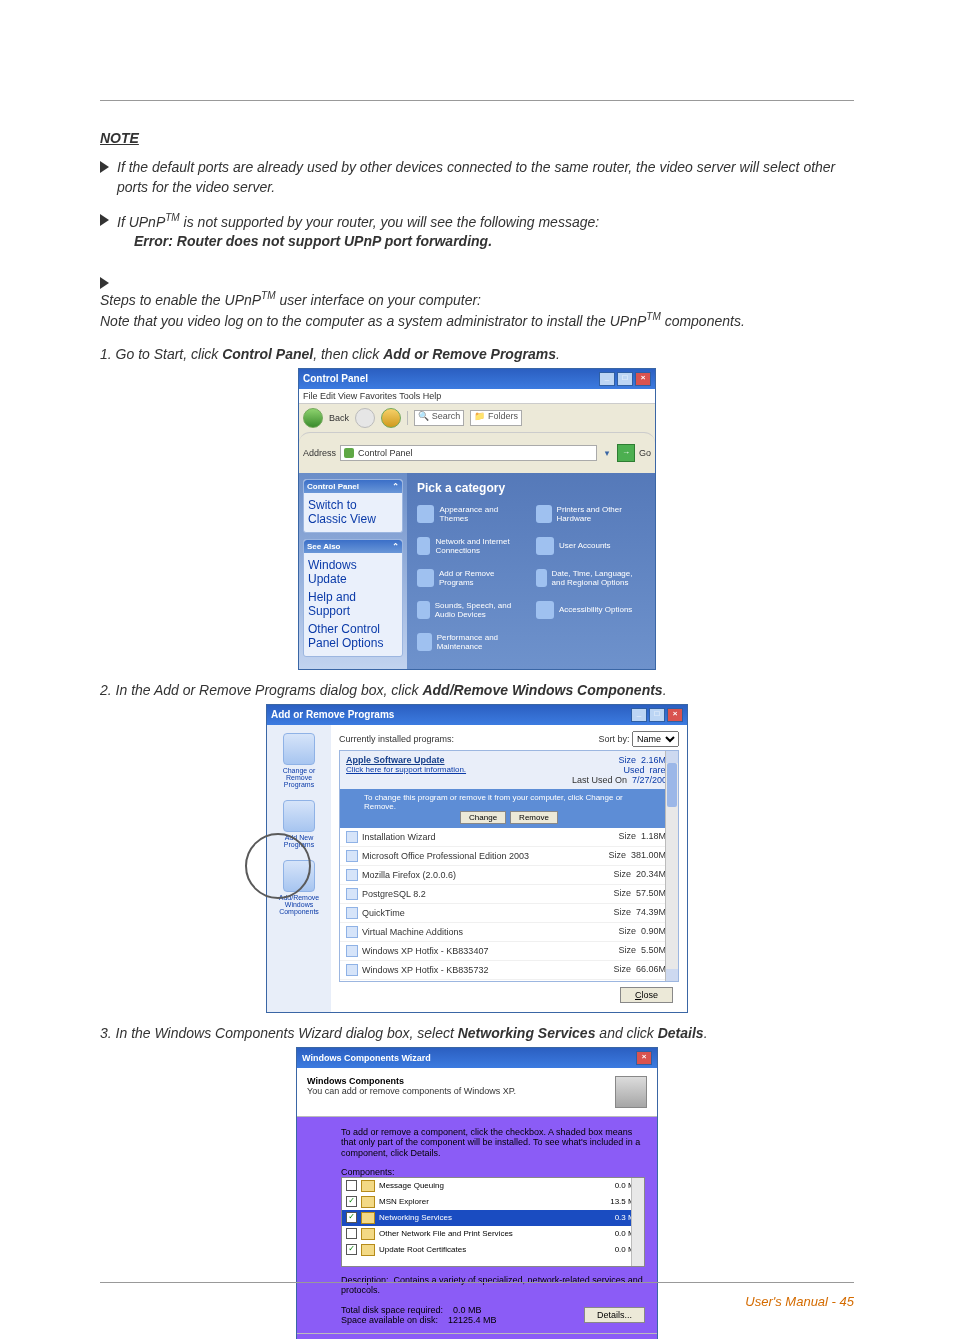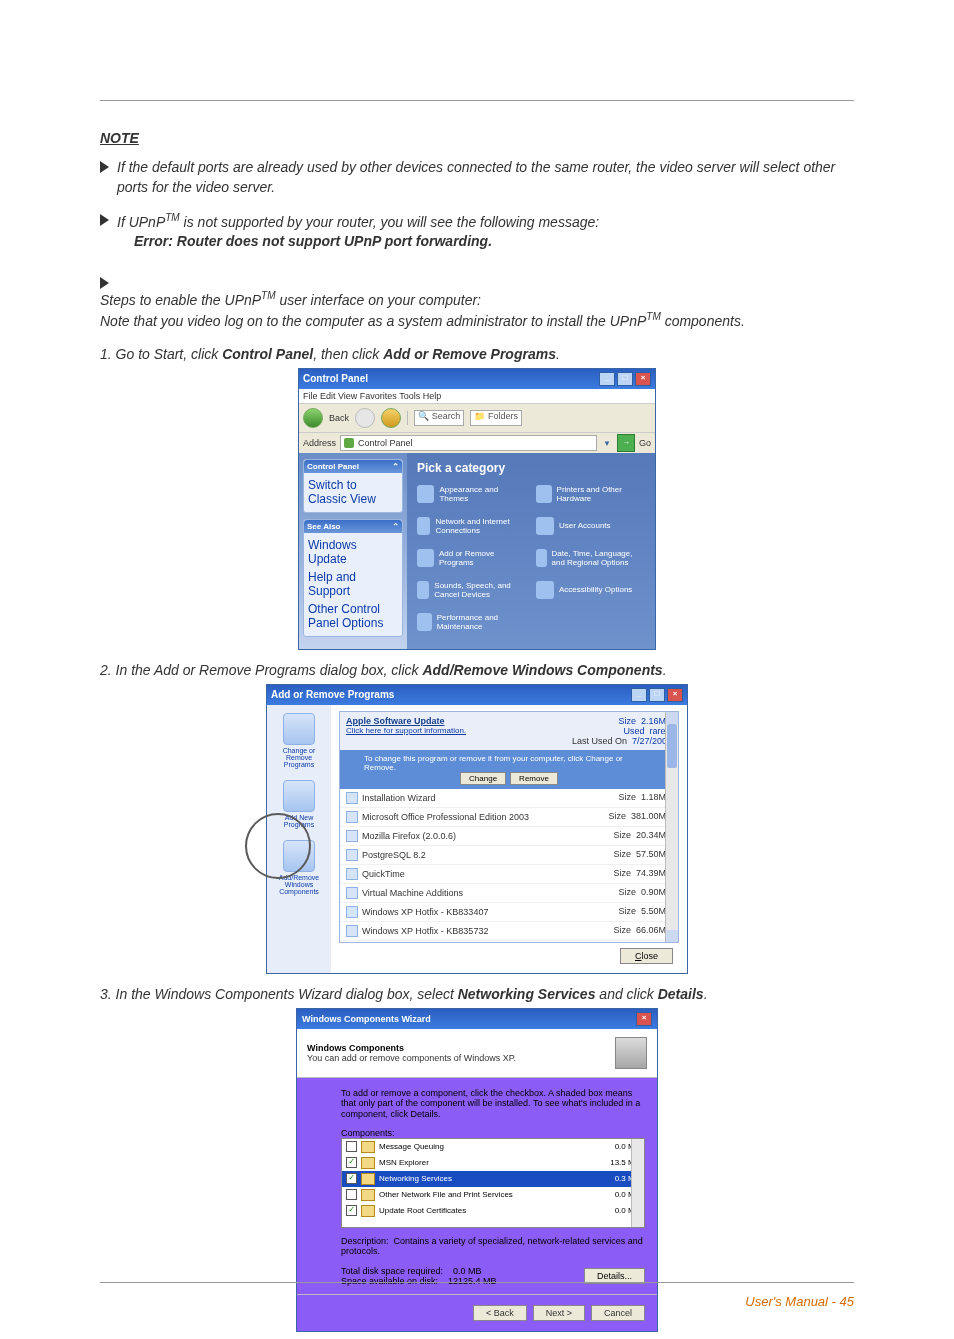--- a/index.html
+++ b/index.html
@@ -91,21 +91,21 @@
     justify-content: space-between;
   }
   .win-btns { display: flex; gap: 2px; }
   .wb { width: 14px; height: 12px; background: #bcd5f4; border: 1px solid #2f5fa3; font-size: 8px; line-height: 10px; text-align: center; color: #fff; }
   .wb.red { background: #d9534f; }
   .cp-menu { background: #fff; border-bottom: 1px solid #ccc; padding: 2px 4px; color: #333; }
   .cp-toolbar { background: #ece9d8; padding: 4px; display:flex; align-items:center; gap:6px; }
   .tb-ico { width:18px; height:18px; border-radius:50%; background:linear-gradient(#8dd26e,#3a8b2c); border:1px solid #73a85a; display:inline-block; }
   .tb-ico.gray{ background:#e6e6e6; border-color:#bbb; }
   .tb-search { height:14px; border:1px solid #aaa; background:#fff; padding:0 3px; color:#555; }
-  .cp-addr { display:flex; padding:1px 4px; align-items:center; background:#ece9d8; gap:4px; border-top:1px solid #ccc; }
+  .cp-addr { display:flex; padding:11px 4px; align-items:center; background:#ece9d8; gap:4px; border-top:1px solid #ccc;border-radius:11px; }
   .cp-addr .field { flex:1; background:#fff; border:1px solid #aaa; height:14px; padding:0 3px; display:flex; align-items:center; gap:4px; color:#333; }
   .go-btn { width:16px; height:16px; background:#4caf50; border:1px solid #2e7d32; color:#fff; font-size:8px; line-height:14px; text-align:center; }
   .cp-body { display:flex; min-height:190px; }
   .cp-side { width:100px; background:linear-gradient(#6b8ec8,#c2d3ef); padding:6px 4px; }
   .cp-box { background:#eaf0fb; border:1px solid #9cb6e0; border-radius:3px; padding:4px; margin-bottom:6px; }
   .cp-box .h { background:linear-gradient(#3b6fc8,#6a97d8); color:#fff; font-weight:bold; padding:2px 3px; font-size:8px; display:flex; justify-content:space-between; align-items:center; margin:-4px -4px 3px -4px; border-radius:3px 3px 0 0;}
   .cp-box .lnk { color:#0a3aa8; font-size:12px; padding:2px 0; }
   .cp-main { flex:1; background:linear-gradient(#5579b9,#6e92cc); color:#fff; padding:8px 10px; }
   .cp-main h3 { margin:0 0 10px 0; font-size:12px; color:#fff; font-weight:bold; }
   .cp-cats { display:grid; grid-template-columns:1fr 1fr; column-gap:10px; row-gap:14px; font-size:8px; }
@@ -157,21 +157,21 @@
   .ar-sbt { position:absolute; top:0; left:0; right:0; height:12px; background:#cdd9f0; }
   .ar-sbh { position:absolute; top:12px; left:1px; right:1px; height:44px; background:#9bb7e8; border-radius:2px; }
   .ar-sbb { position:absolute; bottom:0; left:0; right:0; height:12px; background:#cdd9f0; }
   .ar-close { text-align:right; padding:8px 6px 4px; }
   .ar-close .btn { background:#ece9d8; border:1px solid #888; padding:2px 14px; color:#000; font-size:9px;}
   .ar-close .btn u{ text-decoration:underline; }
 
   
   .wz-window{ display:inline-block; width:360px; border:1px solid #3a66a5; background:#8b5cf6; font-size:9px; text-align:left;}
   .wz-title{ background:linear-gradient(#2b5fc1,#3c7be0); color:#fff; font-weight:bold; padding:3px 5px; display:flex; justify-content:space-between; align-items:center;}
-  .wz-head{ background:#fff; padding:8px 10px; display:flex; justify-content:space-between; align-items:center; border-bottom:1px solid #bbb;}
+  .wz-head{ background:#fff; padding:8px 10px; display:flex; justify-content:space-between; align-items:flex-start; border-bottom:1px solid #bbb;}
   .wz-head .t{ font-weight:bold; color:#000; }
   .wz-hi{ width:30px; height:30px; background:linear-gradient(#dcdcdc,#a6a6a6); border:1px solid #888;}
   .wz-body{ padding:10px 12px 8px; color:#000;margin-left:32px;}
   .wz-body .expl{ margin-bottom:8px; line-height:1.2; color:#000;}
   .wz-list{ border:1px solid #888; background:#fff; height:88px; overflow:hidden; position:relative; }
   .wz-row{ display:flex; justify-content:space-between; align-items:center; padding:2px 4px; font-size:8px; color:#000; }
   .wz-row.sel { background:#1a4cc1; color:#fff; }
   .wz-row .l{ display:flex; align-items:center; gap:4px; }
   .cb{ width:9px; height:9px; border:1px solid #555; background:#fff; font-size:8px; line-height:8px; text-align:center; color:#008000;}
   .fic{ width:12px; height:10px; background:#f3d985; border:1px solid #b68b1a; }
@@ -288,21 +288,21 @@
             <div class="cp-cat">
                 <span class="cp-ico"></span>
                 <span>Add or Remove Programs</span>
               </div>
             <div class="cp-cat">
                 <span class="cp-ico"></span>
                 <span>Date, Time, Language, and Regional Options</span>
               </div>
             <div class="cp-cat">
                 <span class="cp-ico"></span>
-                <span>Sounds, Speech, and Cancel Devices</span>
+                <span>Sounds, Speech, and Audio Devices</span>
               </div>
             <div class="cp-cat">
                 <span class="cp-ico"></span>
                 <span>Accessibility Options</span>
               </div>
             <div class="cp-cat">
                 <span class="cp-ico"></span>
                 <span>Performance and Maintenance</span>
               </div>
           </div>
@@ -326,20 +326,26 @@
           <span class="wb red">×</span>
         </span>
       </div>
       <div class="ar-body">
         <div class="ar-side">
           <div class="ar-sb"><div class="ar-ic"></div><span>Change or Remove Programs</span></div>
           <div class="ar-sb"><div class="ar-ic"></div><span>Add New Programs</span></div>
           <div class="ar-sb"><div class="ar-ic"></div><span>Add/Remove Windows Components</span></div>
         </div>
         <div class="ar-main">
+          <div class="ar-top">
+            <span>Currently installed programs:</span>
+            <span><span>Sort by:</span>
+              <select><option>Name</option></select>
+            </span>
+          </div>
           <div class="ar-list">
             <div class="ar-sel">
               <div style="display:flex;justify-content:space-between">
                 <span class="t">Apple Software Update</span>
                 <span><span>Size</span>&nbsp;&nbsp;<span style="color:#0a3aa8">2.16MB</span></span>
               </div>
               <div style="display:flex;justify-content:space-between">
                 <span class="sub">Click here for support information.</span>
                 <span><span>Used</span>&nbsp;&nbsp;<span style="color:#0a3aa8">rarely</span></span>
               </div>

